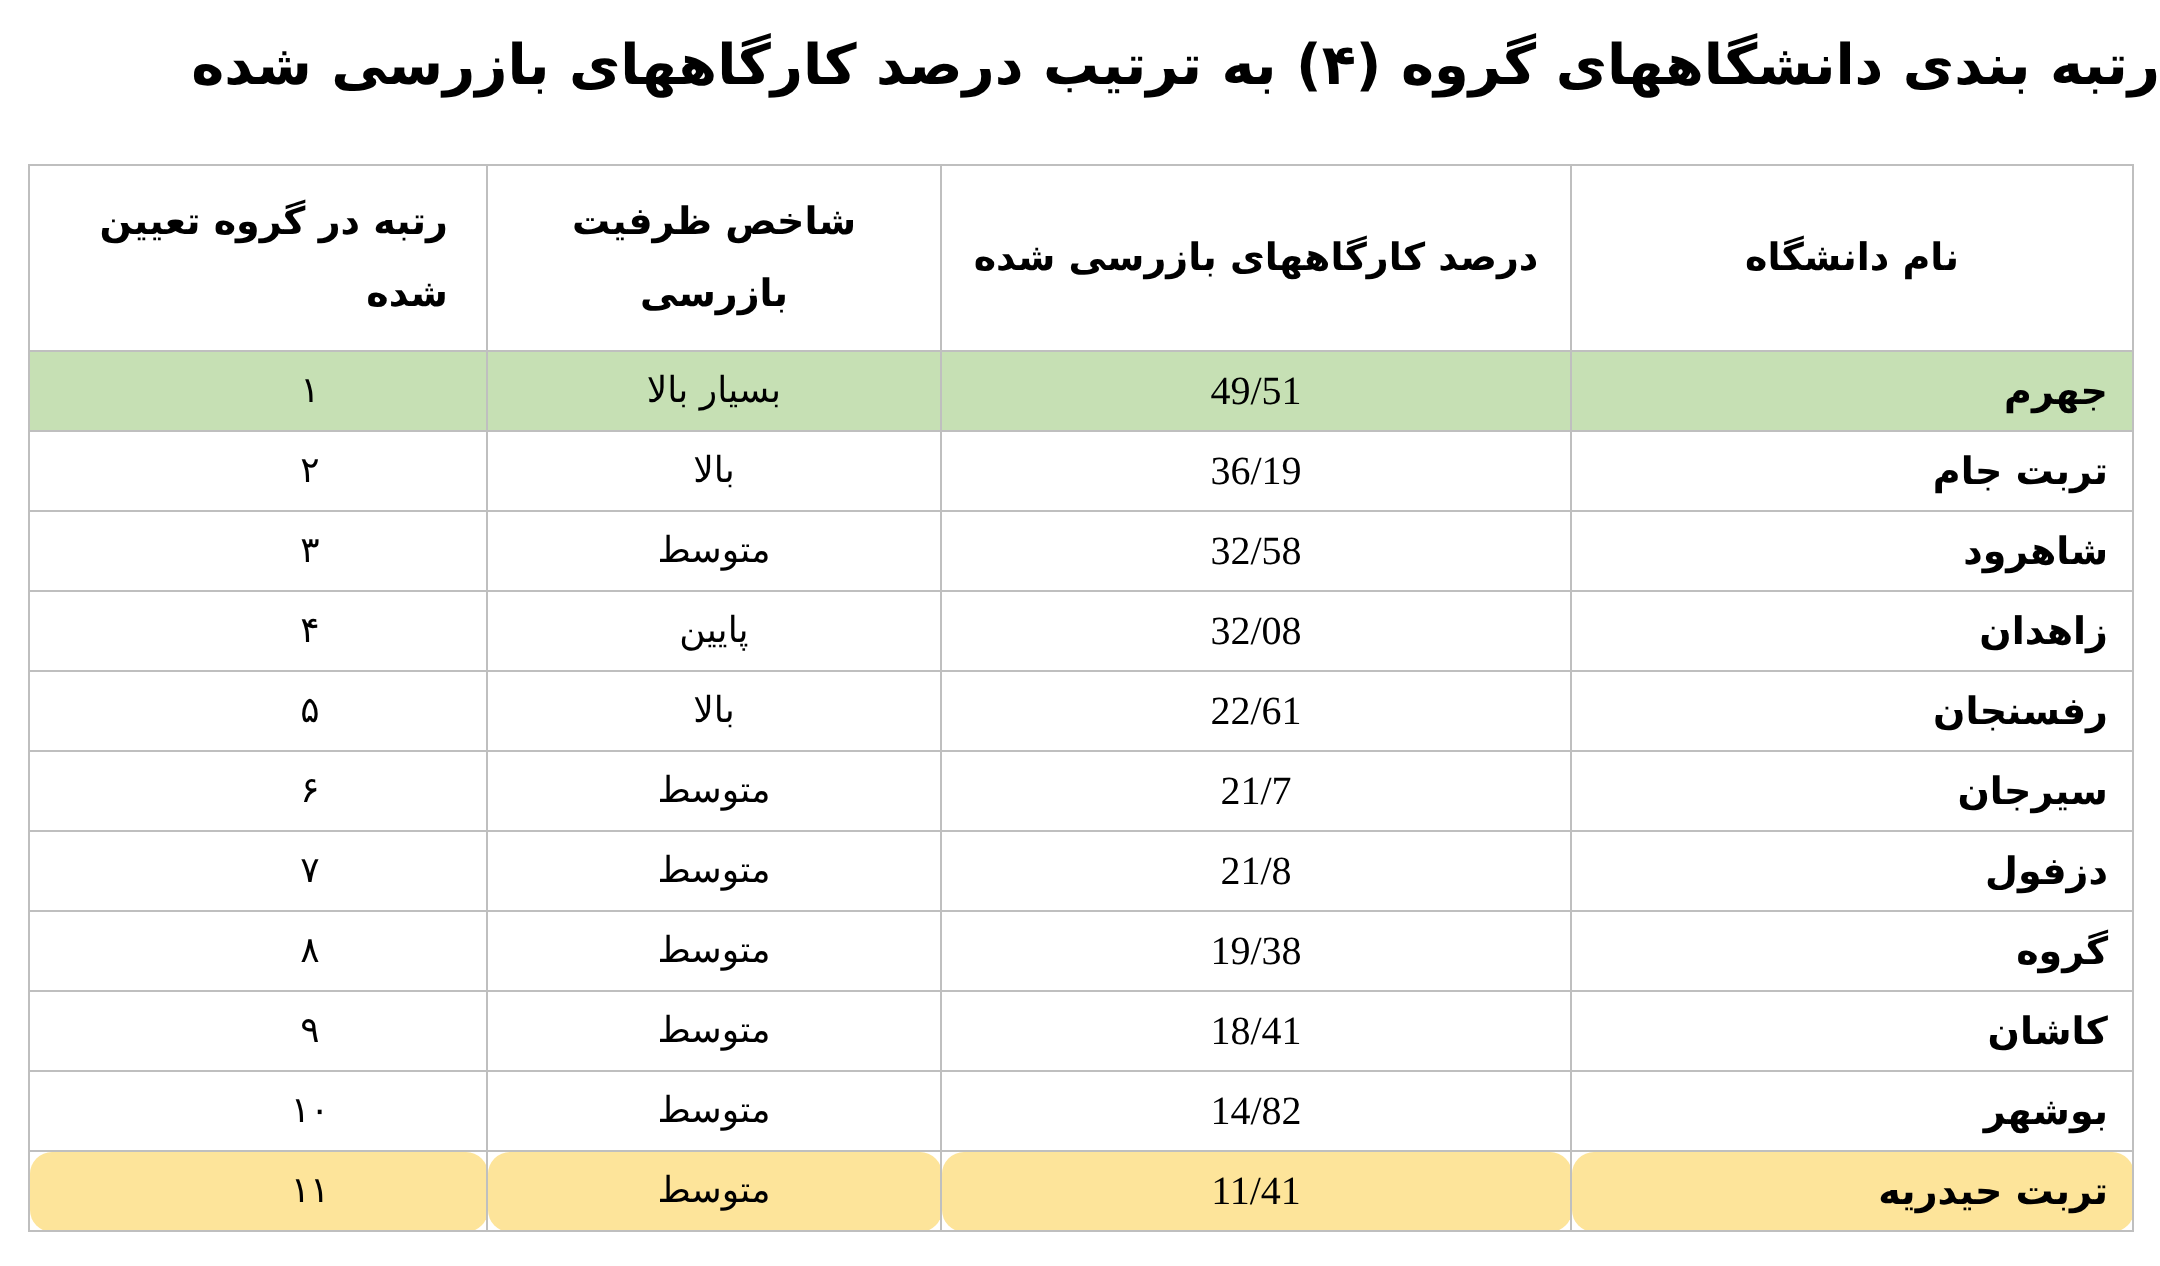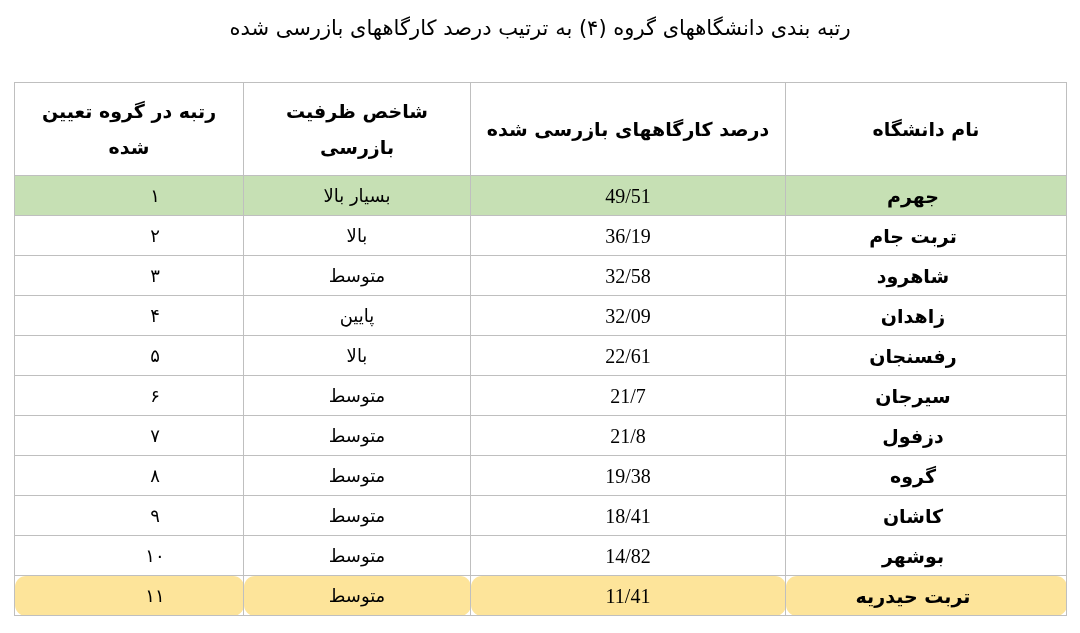--- a/index.html
+++ b/index.html
@@ -12,23 +12,23 @@
   html, body {
     width: 1080px; height: 633px;
     background: #ffffff;
     overflow: hidden;
     font-family: "DejaVu Sans", sans-serif;
     color: var(--text);
   }
   .page-title {
     position: absolute;
     top: 16px; left: 0; right: 0;
-    text-align: center;
-    font-size: 21px;
-    font-weight: normal;
+    text-align: right;
+    font-size: 28px;
+    font-weight: bold;
     direction: rtl;
   }
   .rank-table {
     position: absolute;
     top: 82px; left: 14px;
     width: 1052px;
     border-collapse: collapse;
     table-layout: fixed;
     direction: rtl;
     border: 1px solid var(--border);
@@ -41,26 +41,26 @@
     overflow: hidden;
   }
   thead tr { height: 93px; }
   tbody tr { height: 40px; }
   th {
     font-size: 19px;
     font-weight: bold;
     line-height: 1.9;
   }
   th .hdr-wrap { display: inline-block; }
-  th.col-rank  .hdr-wrap { max-width: 190px; }
+  th.col-rank  .hdr-wrap { max-width: 190px; text-align: right; }
   th.col-index .hdr-wrap { max-width: 150px; }
   td { font-size: 18px; }
   .col-name, td.cell-name {
-    text-align: center;
-    padding-right: 32px;
+    text-align: right;
+    padding-right: 12px;
     padding-left: 6px;
   }
   td.cell-name { font-weight: 600; font-size: 19px; }
   td.cell-percent {
     font-size: 20px;
   }
   td.cell-percent span { direction: ltr; unicode-bidi: embed; font-family: Liberation Serif, serif; }
   td.cell-rank { padding-left: 60px; } 
   tr.hl-green  td { background: var(--green); }
   tr.hl-yellow td { background: var(--yellow); border-radius: 11px; }
@@ -134,21 +134,21 @@
     </td>
     <td class="cell-rank">
       <span>۳</span>
     </td>
   </tr>
       <tr>
     <td class="cell-name">
       <span>زاهدان</span>
     </td>
     <td class="cell-percent">
-      <span>32/09</span>
+      <span>32/08</span>
     </td>
     <td class="cell-index">
       <span>پایین</span>
     </td>
     <td class="cell-rank">
       <span>۴</span>
     </td>
   </tr>
       <tr>
     <td class="cell-name">

